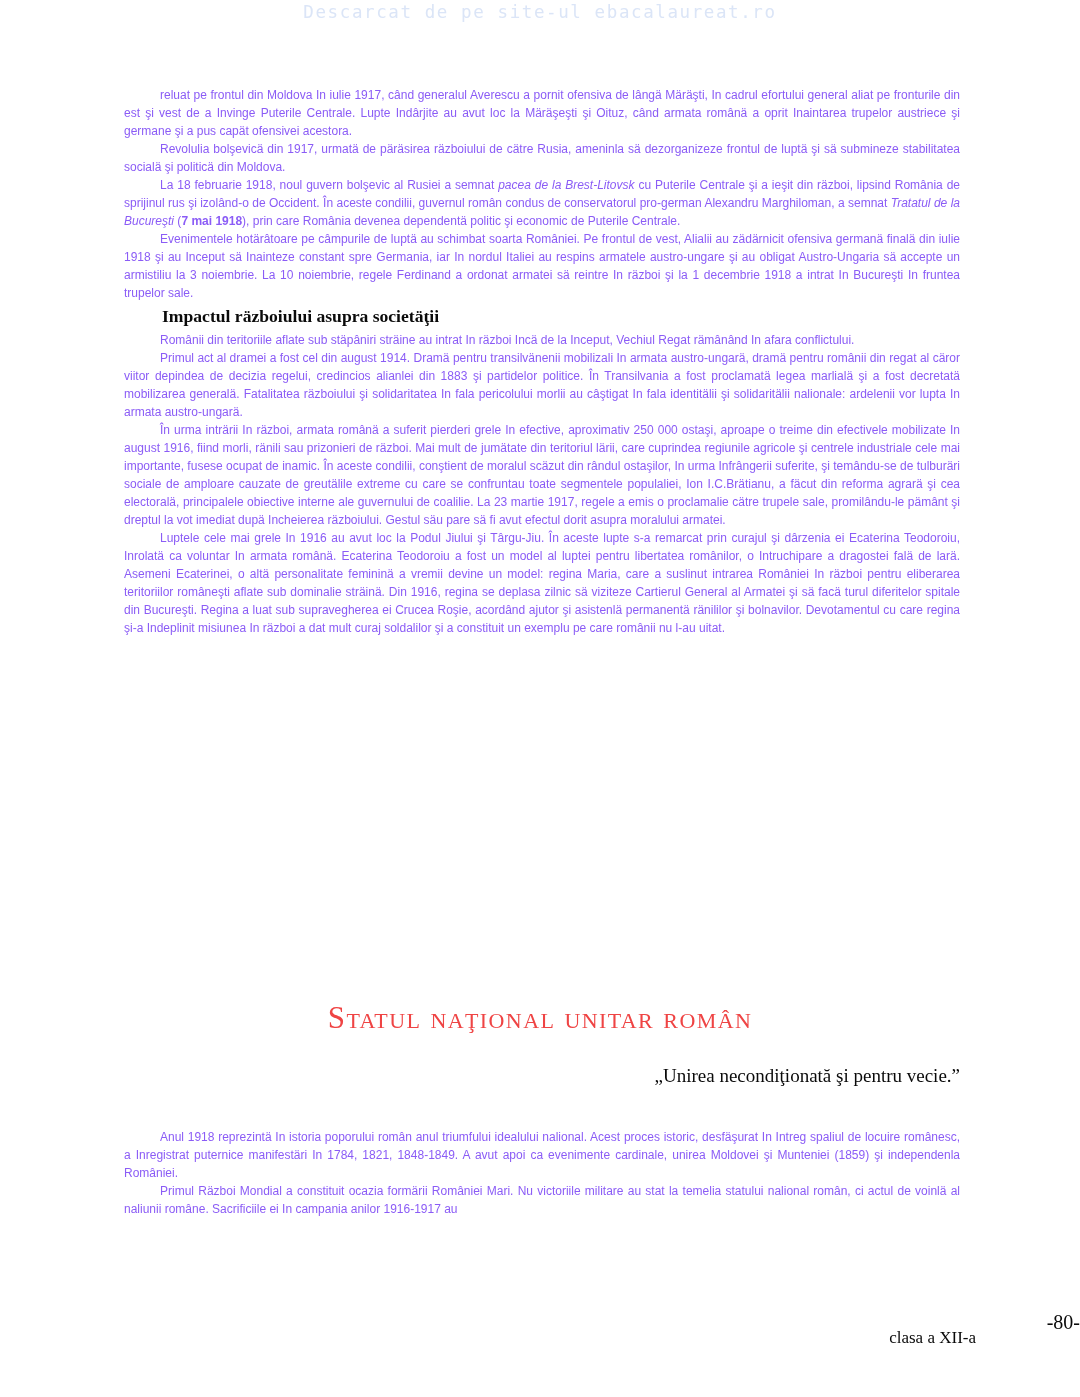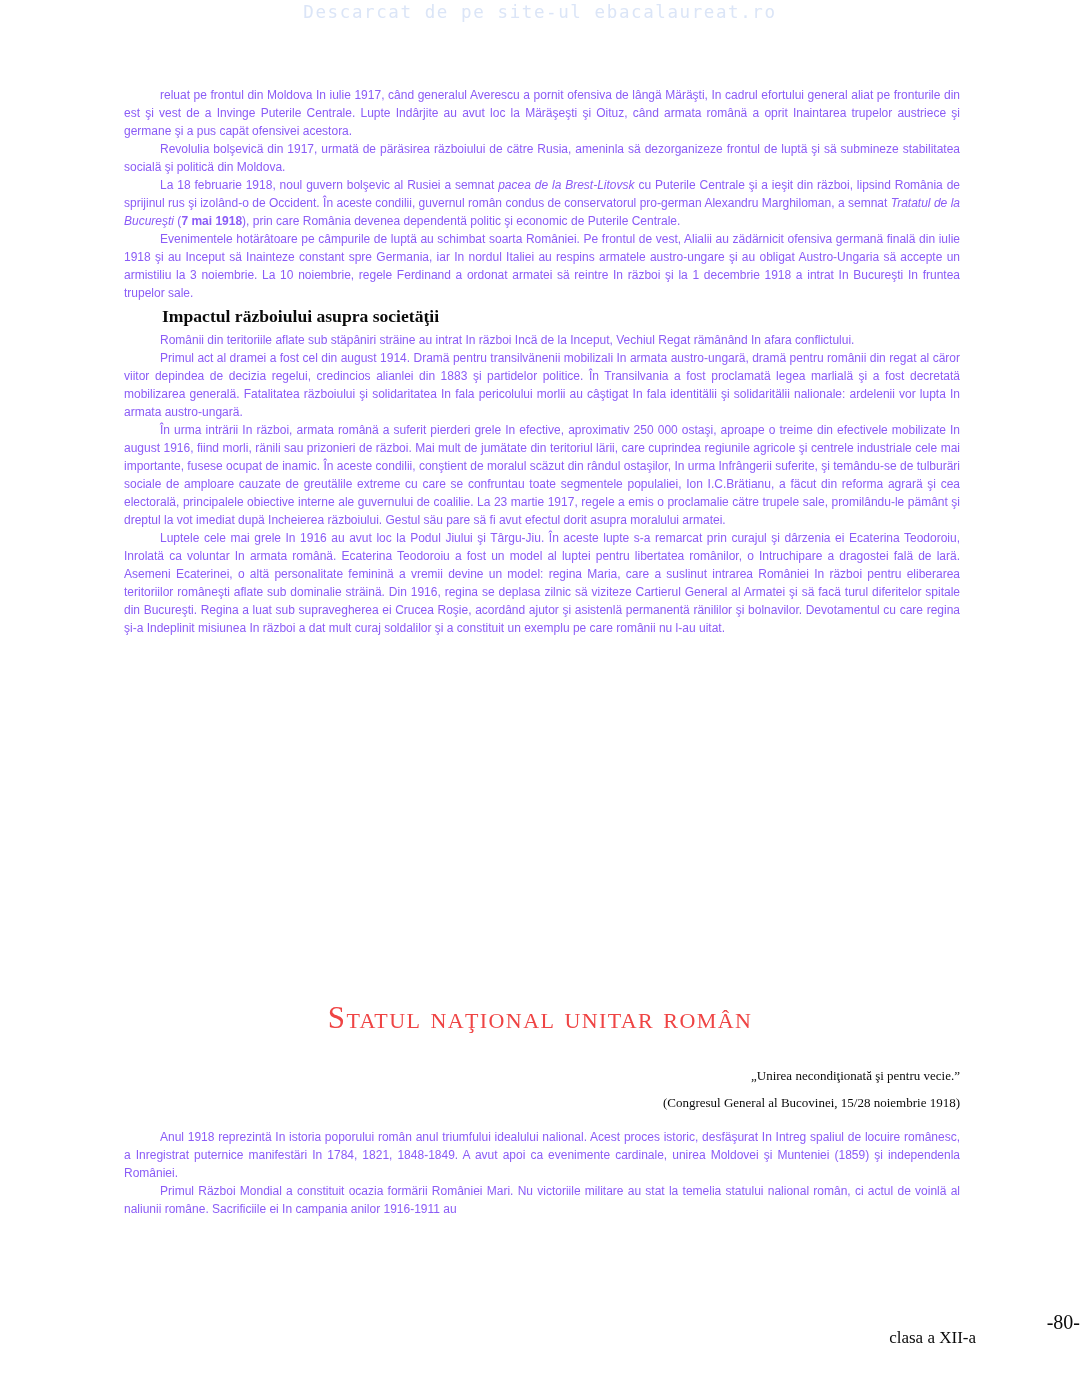--- a/index.html
+++ b/index.html
@@ -88,21 +88,21 @@
   }
 
   
   .epigraph {
     position: absolute;
     left: 124px;
     top: 1062px;
     width: 836px;
     text-align: right;
     font-family: "Liberation Serif", serif;
-    font-size: 13px;
+    font-size: 19px;
     line-height: 27px;
     color: #0a0a0a;
   }
   .epigraph div { white-space: nowrap; display: block; }
 
   
   .content2 {
     position: absolute;
     left: 124px;
     top: 1128px;
@@ -155,25 +155,24 @@
     <p class="para">Primul act al dramei a fost cel din august 1914. Dramä pentru transilvänenii mobilizali In armata austro-ungarä, dramä pentru românii din regat al cäror viitor depindea de decizia regelui, credincios alianlei din 1883 şi partidelor politice. În Transilvania a fost proclamatä legea marlialä şi a fost decretatä mobilizarea generalä. Fatalitatea räzboiului şi solidaritatea In fala pericolului morlii au câştigat In fala identitälii şi solidaritälii nalionale: ardelenii vor lupta In armata austro-ungarä.</p>
     <p class="para">În urma inträrii In räzboi, armata românä a suferit pierderi grele In efective, aproximativ 250 000 ostaşi, aproape o treime din efectivele mobilizate In august 1916, fiind morli, ränili sau prizonieri de räzboi. Mai mult de jumätate din teritoriul lärii, care cuprindea regiunile agricole şi centrele industriale cele mai importante, fusese ocupat de inamic. În aceste condilii, conştient de moralul scäzut din rândul ostaşilor, In urma Infrângerii suferite, şi temându-se de tulburäri sociale de amploare cauzate de greutälile extreme cu care se confruntau toate segmentele populaliei, Ion I.C.Brätianu, a fäcut din reforma agrarä şi cea electoralä, principalele obiective interne ale guvernului de coalilie. La 23 martie 1917, regele a emis o proclamalie cätre trupele sale, promilându-le pämânt şi dreptul la vot imediat dupä Incheierea räzboiului. Gestul säu pare sä fi avut efectul dorit asupra moralului armatei.</p>
     <p class="para">Luptele cele mai grele In 1916 au avut loc la Podul Jiului şi Târgu-Jiu. În aceste lupte s-a remarcat prin curajul şi dârzenia ei Ecaterina Teodoroiu, Inrolatä ca voluntar In armata românä. Ecaterina Teodoroiu a fost un model al luptei pentru libertatea românilor, o Intruchipare a dragostei falä de larä. Asemeni Ecaterinei, o altä personalitate femininä a vremii devine un model: regina Maria, care a suslinut intrarea României In räzboi pentru eliberarea teritoriilor româneşti aflate sub dominalie sträinä. Din 1916, regina se deplasa zilnic sä viziteze Cartierul General al Armatei şi sä facä turul diferitelor spitale din Bucureşti. Regina a luat sub supravegherea ei Crucea Roşie, acordând ajutor şi asistenlä permanentä ränililor şi bolnavilor. Devotamentul cu care regina şi-a Indeplinit misiunea In räzboi a dat mult curaj soldalilor şi a constituit un exemplu pe care românii nu l-au uitat.</p>
 
   </div>
 
   <div class="chapter-title">Statul naţional unitar român</div>
 
   <div class="epigraph">
     <div>„Unirea necondiţionată  şi pentru vecie.”</div>
-    <div>(Congresul General  al Bucovinei, 15/28 noiembrie 1918)</div>
   </div>
 
   <div class="content2">
     <p class="para">Anul 1918 reprezintä In istoria poporului român anul triumfului idealului nalional. Acest proces istoric, desfäşurat In Intreg spaliul de locuire românesc, a Inregistrat puternice manifestäri In 1784, 1821, 1848-1849. A avut apoi ca evenimente cardinale, unirea Moldovei şi Munteniei (1859) şi independenla României.</p>
-    <p class="para">Primul Räzboi Mondial a constituit ocazia formärii României Mari. Nu victoriile militare au stat la temelia statului nalional român, ci actul de voinlä al naliunii române. Sacrificiile ei In campania anilor 1916-1911 au</p>
+    <p class="para">Primul Räzboi Mondial a constituit ocazia formärii României Mari. Nu victoriile militare au stat la temelia statului nalional român, ci actul de voinlä al naliunii române. Sacrificiile ei In campania anilor 1916-1917 au</p>
   </div>
 
   <div class="page-number">-80-</div>
 
   <div class="footer-right">clasa a XII-a</div>
 
 </div>
 
 </body></html>

